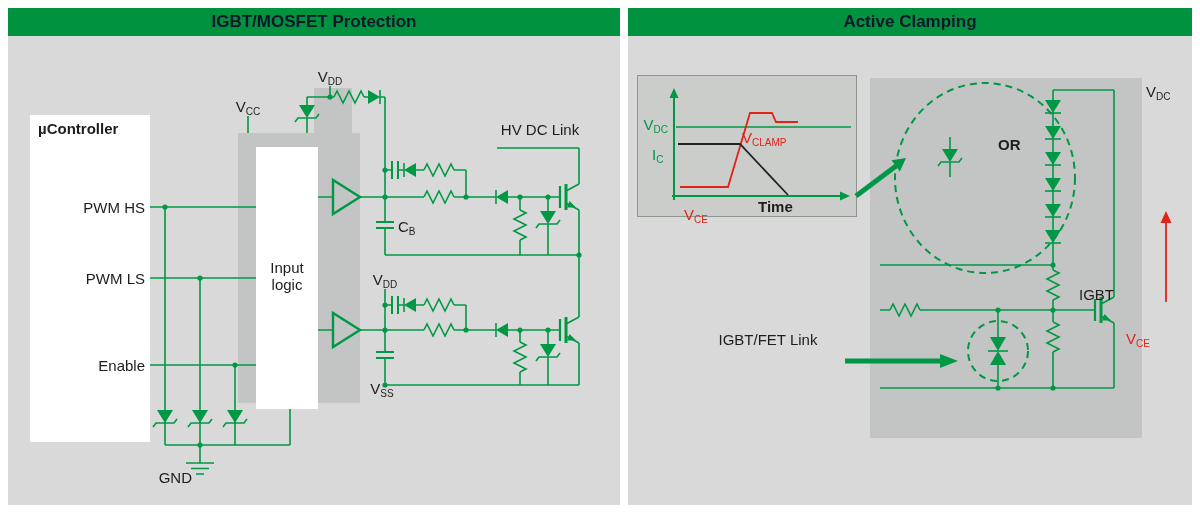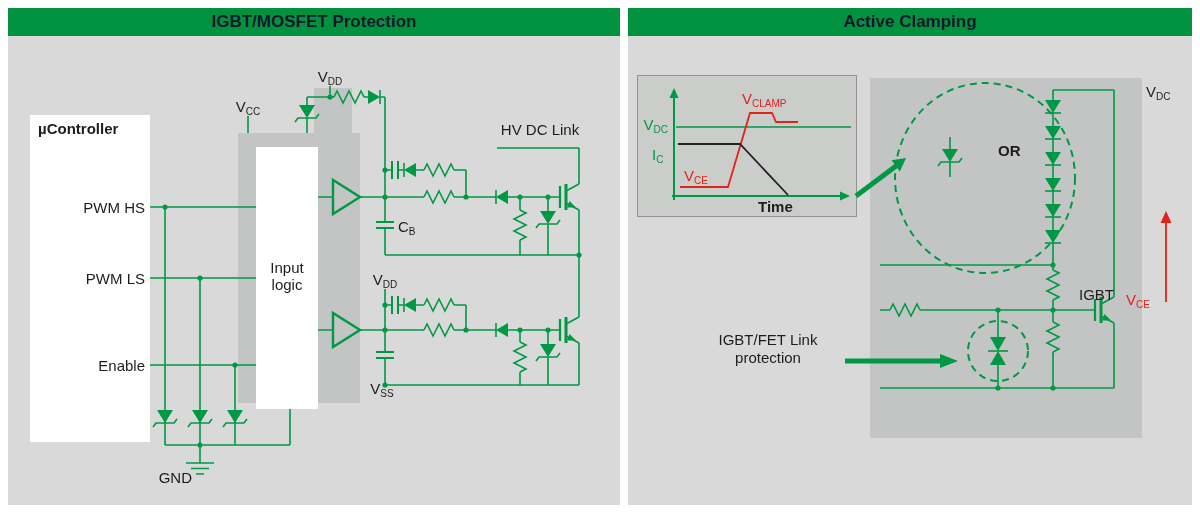--- a/index.html
+++ b/index.html
@@ -19,21 +19,21 @@
   .gg{stroke:var(--green);stroke-width:1.6;fill:none;}
   .cf{fill:var(--green);stroke:none;}
   .rf{fill:var(--red);stroke:none;}
   .rl{stroke:var(--red);stroke-width:1.8;fill:none;}
   .bl{stroke:#222222;stroke-width:1.8;fill:none;}
   .bf{fill:none;stroke-width:2.4;}
   .dash{stroke:var(--green);stroke-width:2;fill:none;stroke-dasharray:7 5;}
   .lbl{position:absolute;font-size:15px;color:var(--dark);z-index:4;white-space:nowrap;}
   .sub{font-size:10px;vertical-align:-3px;letter-spacing:0;}
   .green-t{color:var(--green);}
-  .red-t{color:var(--red);}
+  .red-t{color:var(--red);margin-top:39px;}
   .bold{font-weight:bold;}
   .center{text-align:center;}
   .right{text-align:right;}
 </style>
 </head>
 <body>
 
 <div class="panel-header" style="left:8px;top:8px;width:612px">
   <span>IGBT/MOSFET Protection</span>
 </div>
@@ -219,20 +219,19 @@
 <div class="lbl center" style="left:368px;top:271px;width:34px"><span>V</span><span class="sub">DD</span></div>
 <div class="lbl center" style="left:365px;top:380px;width:34px"><span>V</span><span class="sub">SS</span></div>
 <div class="lbl right" style="left:150px;top:469px;width:42px">GND</div>
 
 <div class="lbl green-t right" style="left:636px;top:116px;width:32px"><span>V</span><span class="sub">DC</span></div>
 <div class="lbl green-t" style="left:652px;top:146px"><span>I</span><span class="sub">C</span></div>
 <div class="lbl red-t" style="left:684px;top:167px"><span>V</span><span class="sub">CE</span></div>
 <div class="lbl red-t" style="left:742px;top:90px"><span>V</span><span class="sub">CLAMP</span></div>
 <div class="lbl bold" style="left:758px;top:198px">Time</div>
 
-<div class="lbl bold" style="left:998px;top:142px">OR</div>
+<div class="lbl bold" style="left:998px;top:136px">OR</div>
 <div class="lbl" style="left:1079px;top:286px">IGBT</div>
 <div class="lbl" style="left:1146px;top:83px"><span>V</span><span class="sub">DC</span></div>
 <div class="lbl red-t" style="left:1126px;top:291px"><span>V</span><span class="sub">CE</span></div>
 <div class="lbl center" style="left:688px;top:331px;width:160px;line-height:18px">
   <div>IGBT/FET Link</div>
-  <div>protection</div>
 </div>
 
 </body></html>

